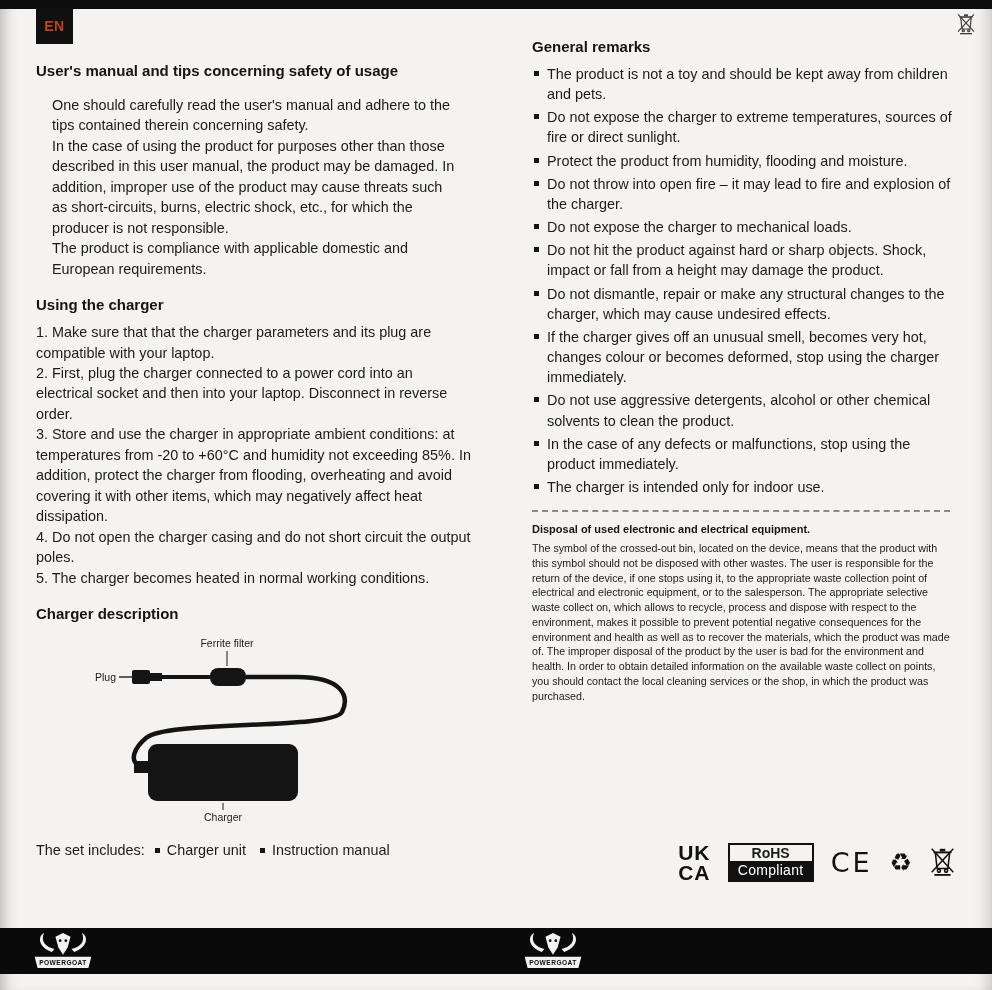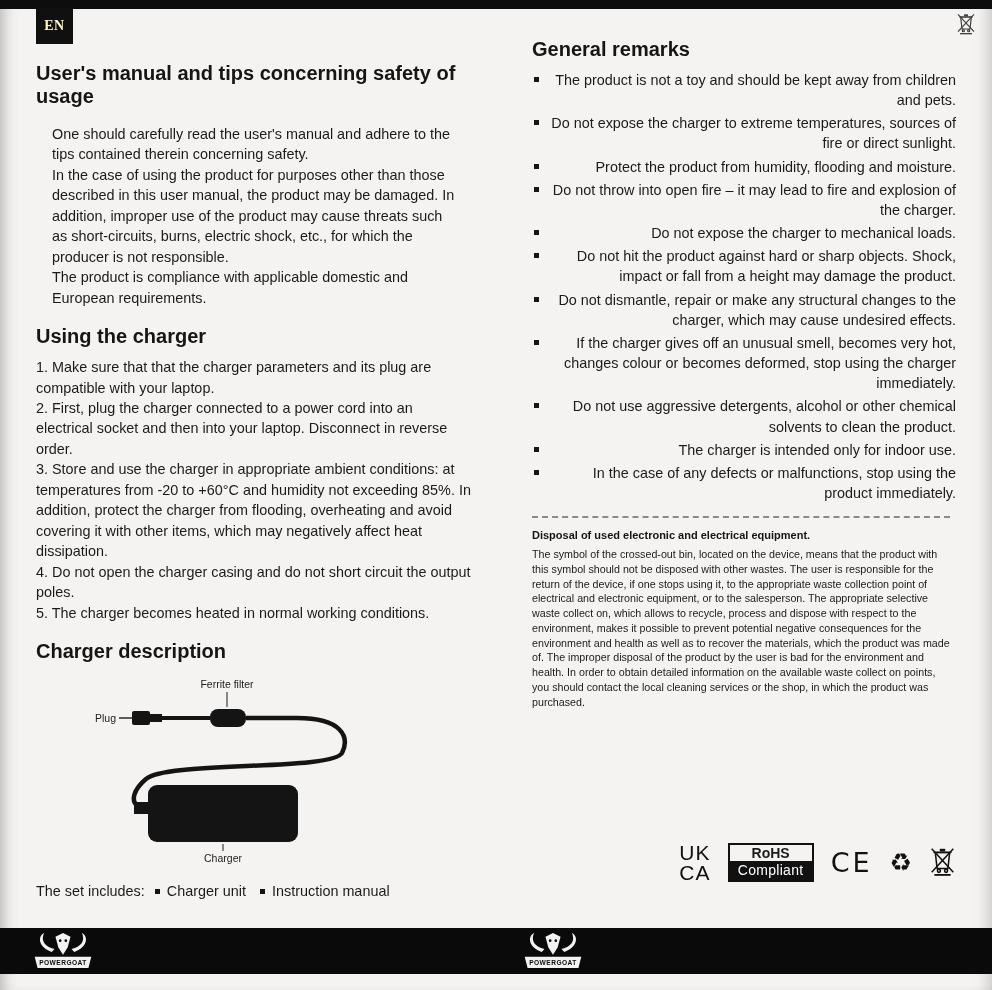--- a/index.html
+++ b/index.html
@@ -4,38 +4,38 @@
 <style>
   html,body{margin:0;padding:0;background:#cfcfcf;}
   .page{
     position:relative;width:992px;height:990px;margin:0 auto;overflow:hidden;
     background:#f4f3f1;color:#1b1b1b;
     font-family:"Liberation Sans",sans-serif;
     box-shadow:inset 14px 0 16px -12px rgba(0,0,0,.30), inset -14px 0 16px -12px rgba(0,0,0,.22);
   }
   .topbar{position:absolute;top:0;left:0;right:0;height:9px;background:#0d0d0d;}
   .en-badge{
-    position:absolute;top:8px;left:36px;width:37px;height:36px;background:#101010;color:#fef9c3;
-    display:flex;align-items:center;justify-content:center;font-size:14px;font-weight:700;letter-spacing:.5px;font-family:Liberation Serif, serif;
+    position:absolute;top:8px;left:36px;width:37px;height:36px;background:#101010;color:#c2410c;
+    display:flex;align-items:center;justify-content:center;font-size:14px;font-weight:700;letter-spacing:.5px;
   }
   .corner-icon{position:absolute;top:11px;right:16px;opacity:.85;}
 
   .col-left{position:absolute;left:36px;top:62px;width:437px;}
   .col-right{position:absolute;left:532px;top:38px;width:424px;}
 
-  h2{font-size:20px;font-weight:700;margin:0 0 9px;color:#151515;}
+  h2{font-size:15px;font-weight:700;margin:0 0 9px;color:#151515;}
   h3{font-size:11px;font-weight:700;margin:0 0 6px;color:#151515;}
   .sec{margin-top:17px;}
   .body{font-size:14.4px;line-height:1.42;margin:16px;}
   .pre{white-space:pre-line;}
   .steps p{margin:0;}
 
   ul.remarks{list-style:none;margin:0;padding:0;}
   ul.remarks li{
-    position:relative;padding-left:15px;font-size:14.4px;line-height:1.4;margin-bottom:3px;text-align:right;
+    position:relative;padding-left:15px;font-size:14.4px;line-height:1.4;margin-bottom:3px;
   }
   ul.remarks li::before{
     content:"";position:absolute;left:2px;top:7px;width:5px;height:5px;background:#151515;
   }
 
   .dashed{border:none;border-top:2px dashed #8a8a8a;margin:13px 0 11px;width:418px;}
   .small{font-size:10.7px;line-height:1.38;margin:0;width:420px;}
 
   .diagram{margin:12px 0 0 56px;}
   .diagram text{font-family:"Liberation Sans",sans-serif;}
@@ -44,21 +44,21 @@
   .set-line .lbl{font-weight:400;margin-right:6px;}
   .set-line .inc{margin-right:10px;white-space:nowrap;margin-top:16px;}
   .set-line .inc::before{
     content:"";display:inline-block;width:5px;height:5px;background:#151515;margin-right:7px;vertical-align:2px;
   }
 
   .marks{
     position:absolute;left:532px;top:843px;width:424px;
     display:flex;align-items:center;justify-content:flex-end;gap:17px;
   }
-  .ukca{font-weight:400;font-size:21px;line-height:.92;letter-spacing:1px;color:#111;}
+  .ukca{font-weight:700;font-size:21px;line-height:.92;letter-spacing:1px;color:#111;}
   .rohs{border:2px solid #111;text-align:center;background:#f4f3f1;}
   .rohs-top{font-weight:700;font-size:14px;padding:0 22px;line-height:1.15;}
   .rohs-bot{background:#111;color:#fff;font-size:14px;padding:1px 5px 2px;letter-spacing:.3px;}
   .ce{font-size:27px;letter-spacing:3px;color:#111;font-family:"DejaVu Sans",sans-serif;}
   .recycle{font-size:25px;color:#111;line-height:1;}
 
   .footbar{position:absolute;left:0;right:0;top:928px;height:46px;background:#0a0a0a;}
   .goat{position:absolute;top:2px;}
   .goat.g1{left:30px;}
   .goat.g2{left:520px;}
@@ -140,22 +140,22 @@
     <ul class="remarks">
       <li>The product is not a toy and should be kept away from children and pets.</li>
       <li>Do not expose the charger to extreme temperatures, sources of fire or direct sunlight.</li>
       <li>Protect the product from humidity, flooding and moisture.</li>
       <li>Do not throw into open fire – it may lead to fire and explosion of the charger.</li>
       <li>Do not expose the charger to mechanical loads.</li>
       <li>Do not hit the product against hard or sharp objects. Shock, impact or fall from a height may damage the product.</li>
       <li>Do not dismantle, repair or make any structural changes to the charger, which may cause undesired effects.</li>
       <li>If the charger gives off an unusual smell, becomes very hot, changes colour or becomes deformed, stop using the charger immediately.</li>
       <li>Do not use aggressive detergents, alcohol or other chemical solvents to clean the product.</li>
+      <li>In the case of any defects or malfunctions, stop using the product immediately.</li>
       <li>The charger is intended only for indoor use.</li>
-      <li>In the case of any defects or malfunctions, stop using the product immediately.</li>
     </ul>
 
     <hr class="dashed">
 
     <h3>Disposal of used electronic and electrical equipment.</h3>
     <p class="small">The symbol of the crossed-out bin, located on the device, means that the product with this symbol should not be disposed with other wastes. The user is responsible for the return of the device, if one stops using it, to the appropriate waste collection point of electrical and electronic equipment, or to the salesperson. The appropriate selective waste collect on, which allows to recycle, process and dispose with respect to the environment, makes it possible to prevent potential negative consequences for the environment and health as well as to recover the materials, which the product was made of. The improper disposal of the product by the user is bad for the environment and health. In order to obtain detailed information on the available waste collect on points, you should contact the local cleaning services or the shop, in which the product was purchased.</p>
   </div>
 
   <div class="marks">
     <div class="ukca">

